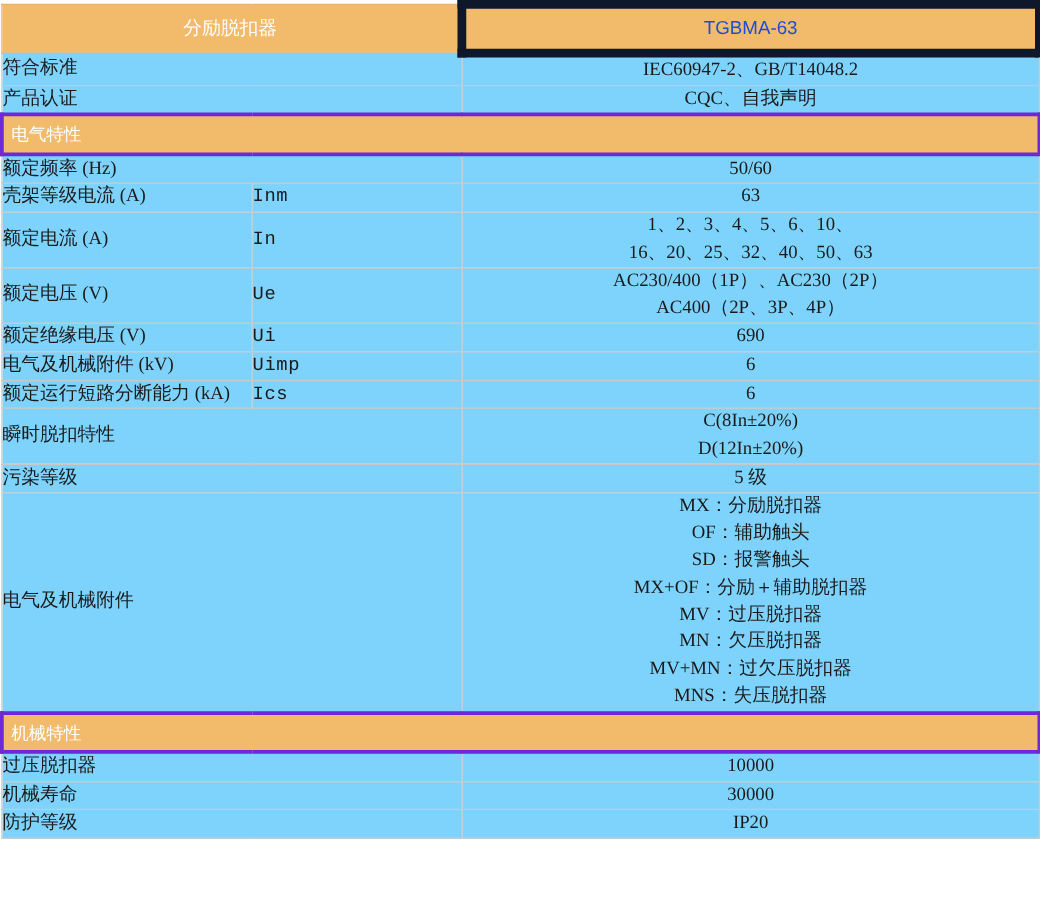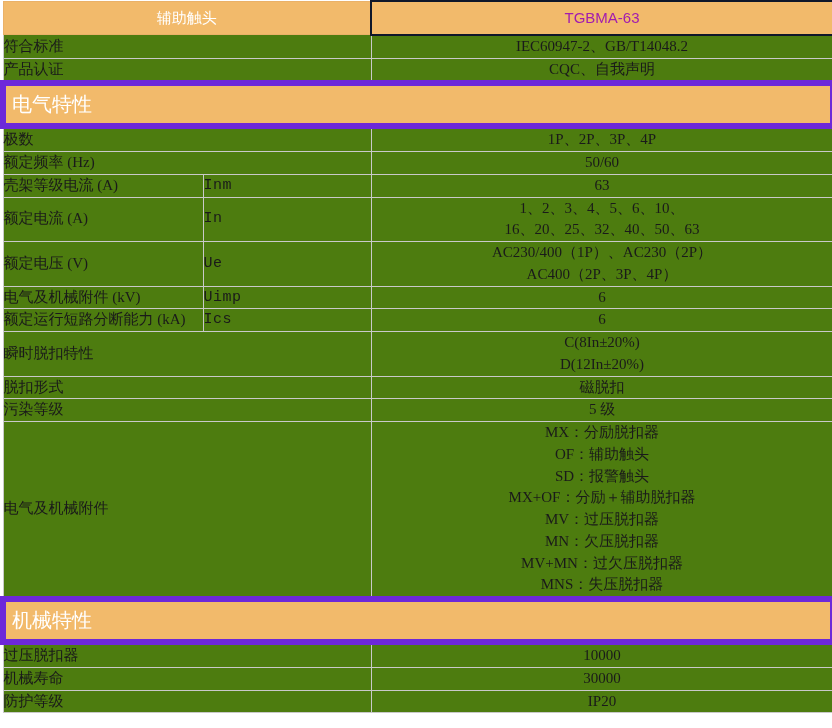--- a/index.html
+++ b/index.html
@@ -23,21 +23,21 @@
   table.spec col.c-label { width: 200px; }
   table.spec col.c-sym   { width: 168px; }
   table.spec col.c-val   { width: 462px; }
 
   table.spec td {
     border: 1px solid #c9c9c9;
     padding: 0;
     font-size: 15px;
     line-height: 1.45;
     vertical-align: middle;
-    background: #4d7c0f;
+    background: #7dd3fc;
   }
   .cell-label {
     padding: 5px 4px 5px 6px;
     text-align: left;
     white-space: nowrap;
   }
   .cell-sym {
     padding: 5px 2px;
     text-align: left;
     font-family: "Liberation Mono", "DejaVu Sans Mono", monospace;
@@ -45,42 +45,42 @@
     letter-spacing: 0.5px;
   }
   .cell-val {
     padding: 5px 6px;
     text-align: center;
   }
   tr.section td {
     background: #f2ba6b;
     color: #ffffff;
     font-family: "Liberation Sans", "DejaVu Sans", sans-serif;
-    font-size: 20px;
+    font-size: 14px;
     padding: 4px 6px;
-    border: 6px solid #6d28d9;
+    border: 3px solid #6d28d9;
     text-align: left;
   }
   tr.header td.h-name {
     background: #f2ba6b;
     color: #ffffff;
     text-align: center;
     font-family: "Liberation Sans", "DejaVu Sans", sans-serif;
     font-size: 15px;
     padding: 5px 6px;
     border: 1px solid #eab168;
   }
   tr.header td.h-model {
     background: #f2ba6b;
-    color: #a21caf;
+    color: #1d4ed8;
     text-align: center;
     font-family: "Liberation Sans", "DejaVu Sans", sans-serif;
     font-size: 15px;
     padding: 5px 6px;
-    border: 2px solid #0f172a;
+    border: 7px solid #0f172a;
   }
   .multiline {
     white-space: pre-line;
     margin-top: 28px;
   }
   .accessories {
     white-space: pre-line;
     line-height: 1.65;
     padding: 8px 6px;
     margin-top: 27px;
@@ -93,42 +93,38 @@
 <body>
 
 <table class="spec">
   <colgroup>
     <col class="c-label">
     <col class="c-sym">
     <col class="c-val">
   </colgroup>
   <tbody>
     <tr class="header">
-      <td class="h-name" colspan="2">辅助触头</td>
+      <td class="h-name" colspan="2">分励脱扣器</td>
       <td class="h-model">TGBMA-63</td>
     </tr>
 
     <tr>
       <td class="cell-label" colspan="2">符合标准</td>
       <td class="cell-val">IEC60947-2、GB/T14048.2</td>
     </tr>
 
     <tr>
       <td class="cell-label" colspan="2">产品认证</td>
       <td class="cell-val">CQC、自我声明</td>
     </tr>
 
     <tr class="section">
       <td colspan="3">电气特性</td>
     </tr>
 
-    <tr>
-      <td class="cell-label" colspan="2">极数</td>
-      <td class="cell-val">1P、2P、3P、4P</td>
-    </tr>
 
     <tr>
       <td class="cell-label" colspan="2">额定频率 (Hz)</td>
       <td class="cell-val">50/60</td>
     </tr>
 
     <tr>
       <td class="cell-label">壳架等级电流 (A)</td>
       <td class="cell-sym">Inm</td>
       <td class="cell-val">63</td>
@@ -141,44 +137,45 @@
 16、20、25、32、40、50、63</td>
     </tr>
 
     <tr>
       <td class="cell-label">额定电压 (V)</td>
       <td class="cell-sym">Ue</td>
       <td class="cell-val multiline">AC230/400（1P）、AC230（2P）
 AC400（2P、3P、4P）</td>
     </tr>
 
+    <tr>
+      <td class="cell-label">额定绝缘电压 (V)</td>
+      <td class="cell-sym">Ui</td>
+      <td class="cell-val">690</td>
+    </tr>
 
     <tr>
       <td class="cell-label">电气及机械附件 (kV)</td>
       <td class="cell-sym">Uimp</td>
       <td class="cell-val">6</td>
     </tr>
 
     <tr>
       <td class="cell-label">额定运行短路分断能力 (kA)</td>
       <td class="cell-sym">Ics</td>
       <td class="cell-val">6</td>
     </tr>
 
 
     <tr>
       <td class="cell-label" colspan="2">瞬时脱扣特性</td>
       <td class="cell-val multiline">C(8In±20%)
 D(12In±20%)</td>
     </tr>
 
-    <tr>
-      <td class="cell-label" colspan="2">脱扣形式</td>
-      <td class="cell-val">磁脱扣</td>
-    </tr>
 
     <tr>
       <td class="cell-label" colspan="2">污染等级</td>
       <td class="cell-val">5 级</td>
     </tr>
 
     <tr>
       <td class="cell-label tall" colspan="2">电气及机械附件</td>
       <td class="cell-val accessories">MX：分励脱扣器
 OF：辅助触头

